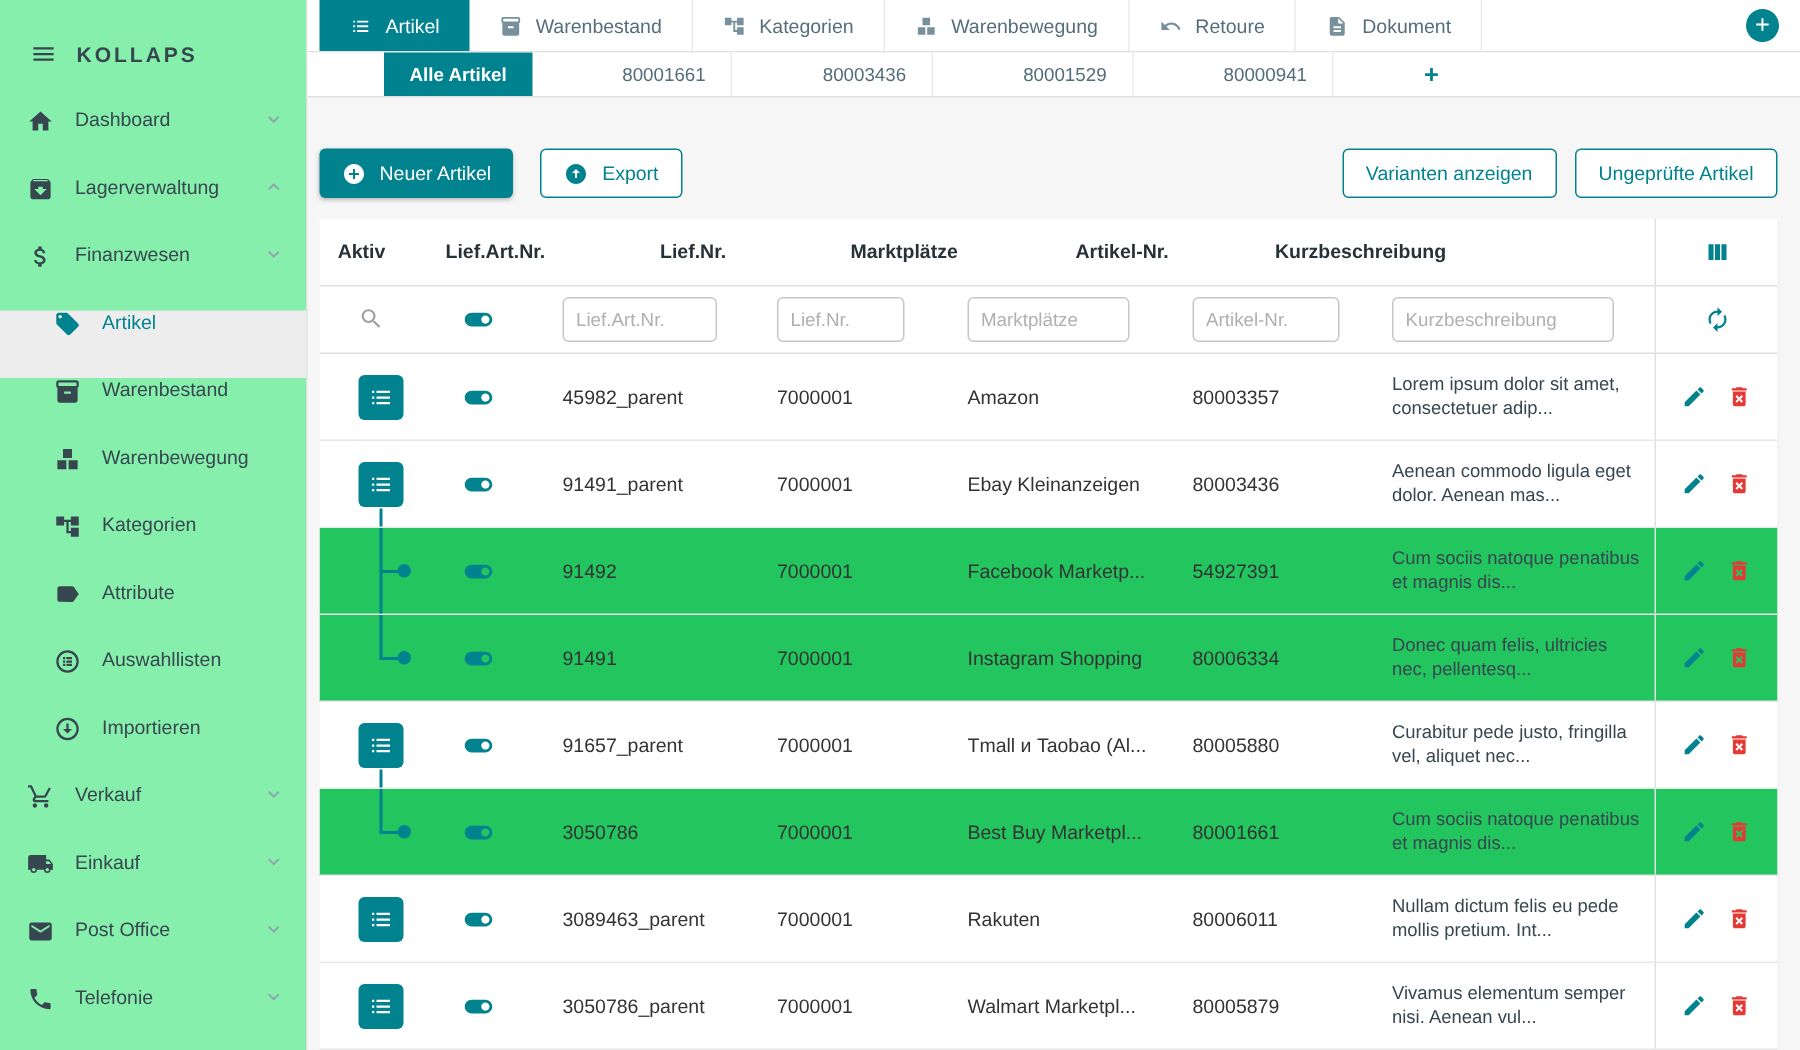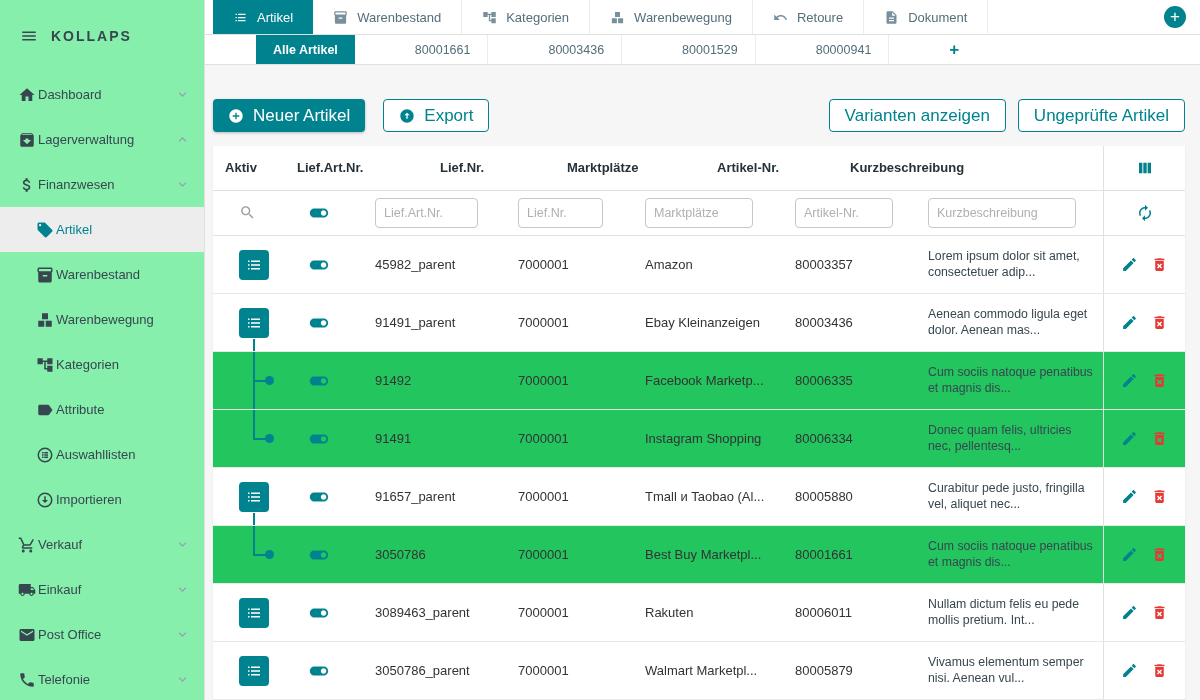--- a/index.html
+++ b/index.html
@@ -8,21 +8,21 @@
   }
   *{box-sizing:border-box; margin:0; padding:0;}
   html,body{width:1200px;height:700px;overflow:hidden;background:#fff;
     font-family:"Liberation Sans", sans-serif; color:var(--text);}
   .app{display:flex;width:1200px;height:700px;}
 
   
   .sidebar{width:205px;min-width:205px;height:700px;background:#86efac;border-right:1px solid var(--line);}
   .logo-row{height:72px;display:flex;align-items:center;gap:13px;padding:0 20px;}
   .logo-text{font-size:14px;font-weight:700;letter-spacing:2px;color:var(--sidebar-text);}
-  .nav-item{height:45px;display:flex;align-items:center;gap:2px;padding:0 14px 0 18px;
+  .nav-item{height:45px;display:flex;gap:14px;padding:0 14px 0 18px;
     font-size:13px;color:var(--sidebar-text);cursor:pointer;white-space:nowrap;}
   .nav-item.sub{padding-left:36px;}
   .nav-item.active{background:#ededed;color:var(--teal);}
   .nav-item.active .nicon{color:var(--teal);}
   .nicon{width:18px;height:18px;display:inline-flex;color:var(--sidebar-text);flex:none;}
   .chev{margin-left:auto;color:#90a4ae;width:15px;height:15px;display:inline-flex;}
   svg{width:100%;height:100%;display:block;}
 
   
   .main{flex:1;display:flex;flex-direction:column;height:700px;background:#f6f6f6;}
@@ -42,21 +42,21 @@
     display:flex;align-items:stretch;padding-left:8px;}
   .subtab{display:flex;align-items:center;padding:0 17px;font-size:12.5px;color:#546e7a;
     border-right:1px solid #ececec;cursor:pointer;margin-left:43px;}
   .subtab.active{background:var(--teal);color:#fff;font-weight:700;border-right:none;}
   .subtab.plus{color:var(--teal);font-size:17px;font-weight:700;border-right:none;}
 
   
   .content{flex:1;padding:0 15px 0 8px;display:flex;flex-direction:column;overflow:hidden;}
   .toolbar{margin-top:34px;margin-bottom:14px;display:flex;align-items:center;}
   .btn{height:33px;display:inline-flex;align-items:center;gap:9px;padding:0 15px;
-    border-radius:4px;font-size:17px;cursor:pointer;font-family:inherit;}
+    border-radius:4px;font-size:13px;cursor:pointer;font-family:inherit;}
   .btn .bicon{width:16px;height:16px;display:inline-flex;}
   .btn-primary{background:var(--teal);color:#fff;border:none;box-shadow:0 1px 3px rgba(0,0,0,.25);}
   .btn-outline{background:#fff;color:var(--teal);border:1px solid var(--teal);}
   .sp18{width:18px;} .spacer{flex:1;} .sp12{width:12px;}
 
   
   .table{background:#fff;flex:1;display:flex;flex-direction:column;overflow:hidden;
     box-shadow:0 1px 2px rgba(0,0,0,.08);}
   .thead,.tfilter,.trow{display:flex;align-items:stretch;border-bottom:1px solid var(--line);}
   .thead{height:45px;} .tfilter{height:46px;} .trow{height:58px;border-bottom-color:#e8e8e8;}
@@ -490,21 +490,21 @@
     <div class="cell c-aktiv">
       <span class="toggle-ic">
                   <svg viewBox="0 0 24 24">
                     <path fill="currentColor" d="M17 7H7c-2.76 0-5 2.24-5 5s2.24 5 5 5h10c2.76 0 5-2.24 5-5s-2.24-5-5-5zm0 8c-1.66 0-3-1.34-3-3s1.34-3 3-3 3 1.34 3 3-1.34 3-3 3z"></path>
                   </svg>
                 </span>
     </div>
     <div class="cell c-liefart">91492</div>
     <div class="cell c-liefnr">7000001</div>
     <div class="cell c-markt">Facebook Marketp...</div>
-    <div class="cell c-artnr">80006335</div>
+    <div class="cell c-artnr">54927391</div>
     <div class="cell c-kurz">
                 <span class="kurz-text">Cum sociis natoque penatibus et magnis dis...</span>
               </div>
     <div class="cell c-actions">
       <button class="icon-btn edit">
                   <svg viewBox="0 0 24 24">
                     <path fill="currentColor" d="M3 17.25V21h3.75L17.81 9.94l-3.75-3.75L3 17.25zM20.71 7.04c.39-.39.39-1.02 0-1.41l-2.34-2.34c-.39-.39-1.02-.39-1.41 0l-1.83 1.83 3.75 3.75 1.83-1.83z"></path>
                   </svg>
                 </button>
       <button class="icon-btn del">

